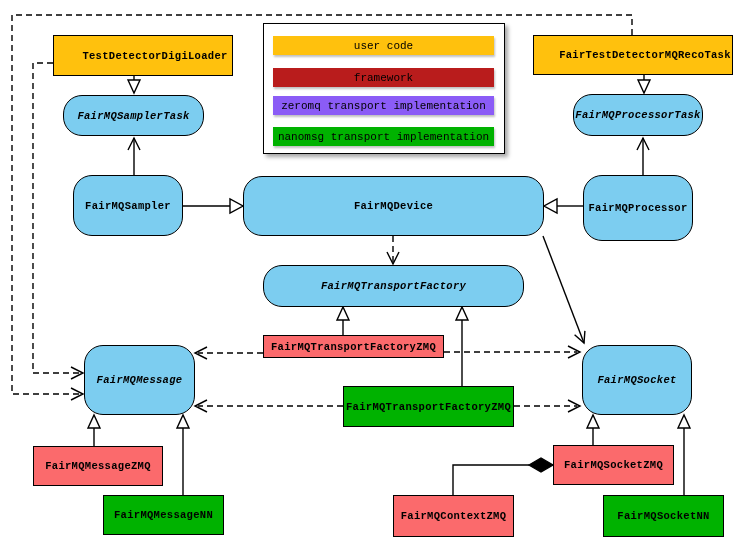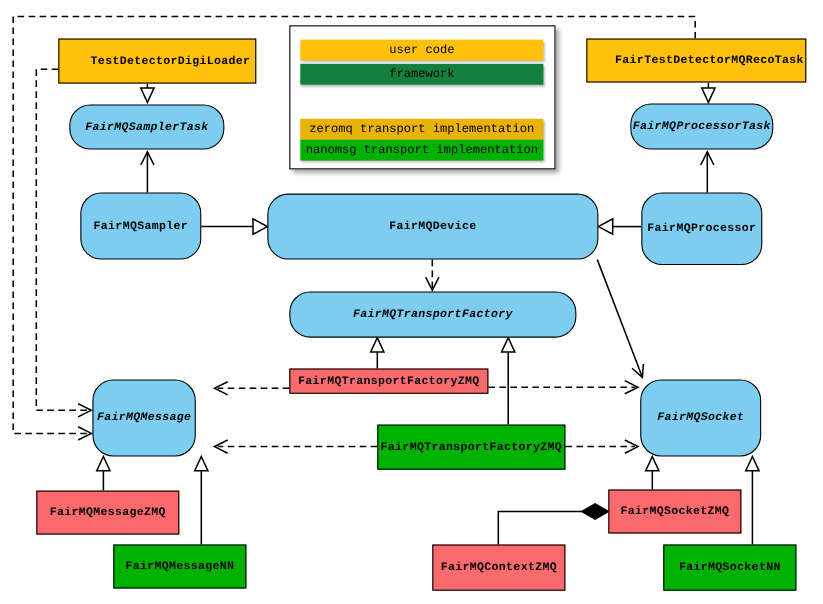--- a/index.html
+++ b/index.html
@@ -143,36 +143,36 @@
     </g>
 
     <g>
       <polyline class="edge dashed" points="632,35 632,15 12,15 12,394 79,394"></polyline>
       <polyline class="edge" points="71,388 83,394 71,400"></polyline>
     </g>
   </svg>
 
   <div id="legend">
     <div class="legend-bar" style="top: 12px; background: rgb(255, 193, 13);">user code</div>
-    <div class="legend-bar" style="top: 34px; background: #15803d;">framework</div>
-    <div class="legend-bar" style="top: 84px; background: #eab308;">zeromq transport implementation</div>
+    <div class="legend-bar" style="top: 44px; background: #b91c1c;">framework</div>
+    <div class="legend-bar" style="top: 72px; background: #8b5cf6;">zeromq transport implementation</div>
     <div class="legend-bar" style="top: 103px; background: rgb(0, 178, 0);">nanomsg transport implementation</div>
   </div>
 
   <div class="node cat-user" style="left:53px;top:35px;width:180px;height:41px">TestDetectorDigiLoader</div>
   <div class="node cat-fw abstract" style="left:63px;top:95px;width:141px;height:41px">FairMQSamplerTask</div>
   <div class="node cat-fw" style="left:73px;top:175px;width:110px;height:61px">FairMQSampler</div>
   <div class="node cat-fw" style="left:243px;top:176px;width:301px;height:60px">FairMQDevice</div>
   <div class="node cat-fw abstract" style="left:263px;top:265px;width:261px;height:42px">FairMQTransportFactory</div>
   <div class="node cat-user" style="left:533px;top:35px;width:200px;height:40px">FairTestDetectorMQRecoTask</div>
   <div class="node cat-fw abstract" style="left:573px;top:94px;width:130px;height:42px">FairMQProcessorTask</div>
   <div class="node cat-fw" style="left:583px;top:175px;width:110px;height:66px">FairMQProcessor</div>
   <div class="node cat-zmq" style="left:263px;top:335px;width:181px;height:23px">FairMQTransportFactoryZMQ</div>
   <div class="node cat-nn" style="left:343px;top:386px;width:171px;height:41px">FairMQTransportFactoryZMQ</div>
-  <div class="node cat-fw abstract" style="left:84px;top:345px;width:94px;height:70px">FairMQMessage</div>
+  <div class="node cat-fw abstract" style="left:84px;top:345px;width:111px;height:70px">FairMQMessage</div>
   <div class="node cat-fw abstract" style="left:582px;top:345px;width:110px;height:70px">FairMQSocket</div>
   <div class="node cat-zmq" style="left:33px;top:446px;width:130px;height:40px">FairMQMessageZMQ</div>
   <div class="node cat-nn" style="left:103px;top:495px;width:121px;height:40px">FairMQMessageNN</div>
   <div class="node cat-zmq" style="left:553px;top:445px;width:121px;height:40px">FairMQSocketZMQ</div>
   <div class="node cat-nn" style="left:603px;top:495px;width:121px;height:42px">FairMQSocketNN</div>
   <div class="node cat-zmq" style="left:393px;top:495px;width:121px;height:42px">FairMQContextZMQ</div>
 
 </div>
 
 </body></html>

